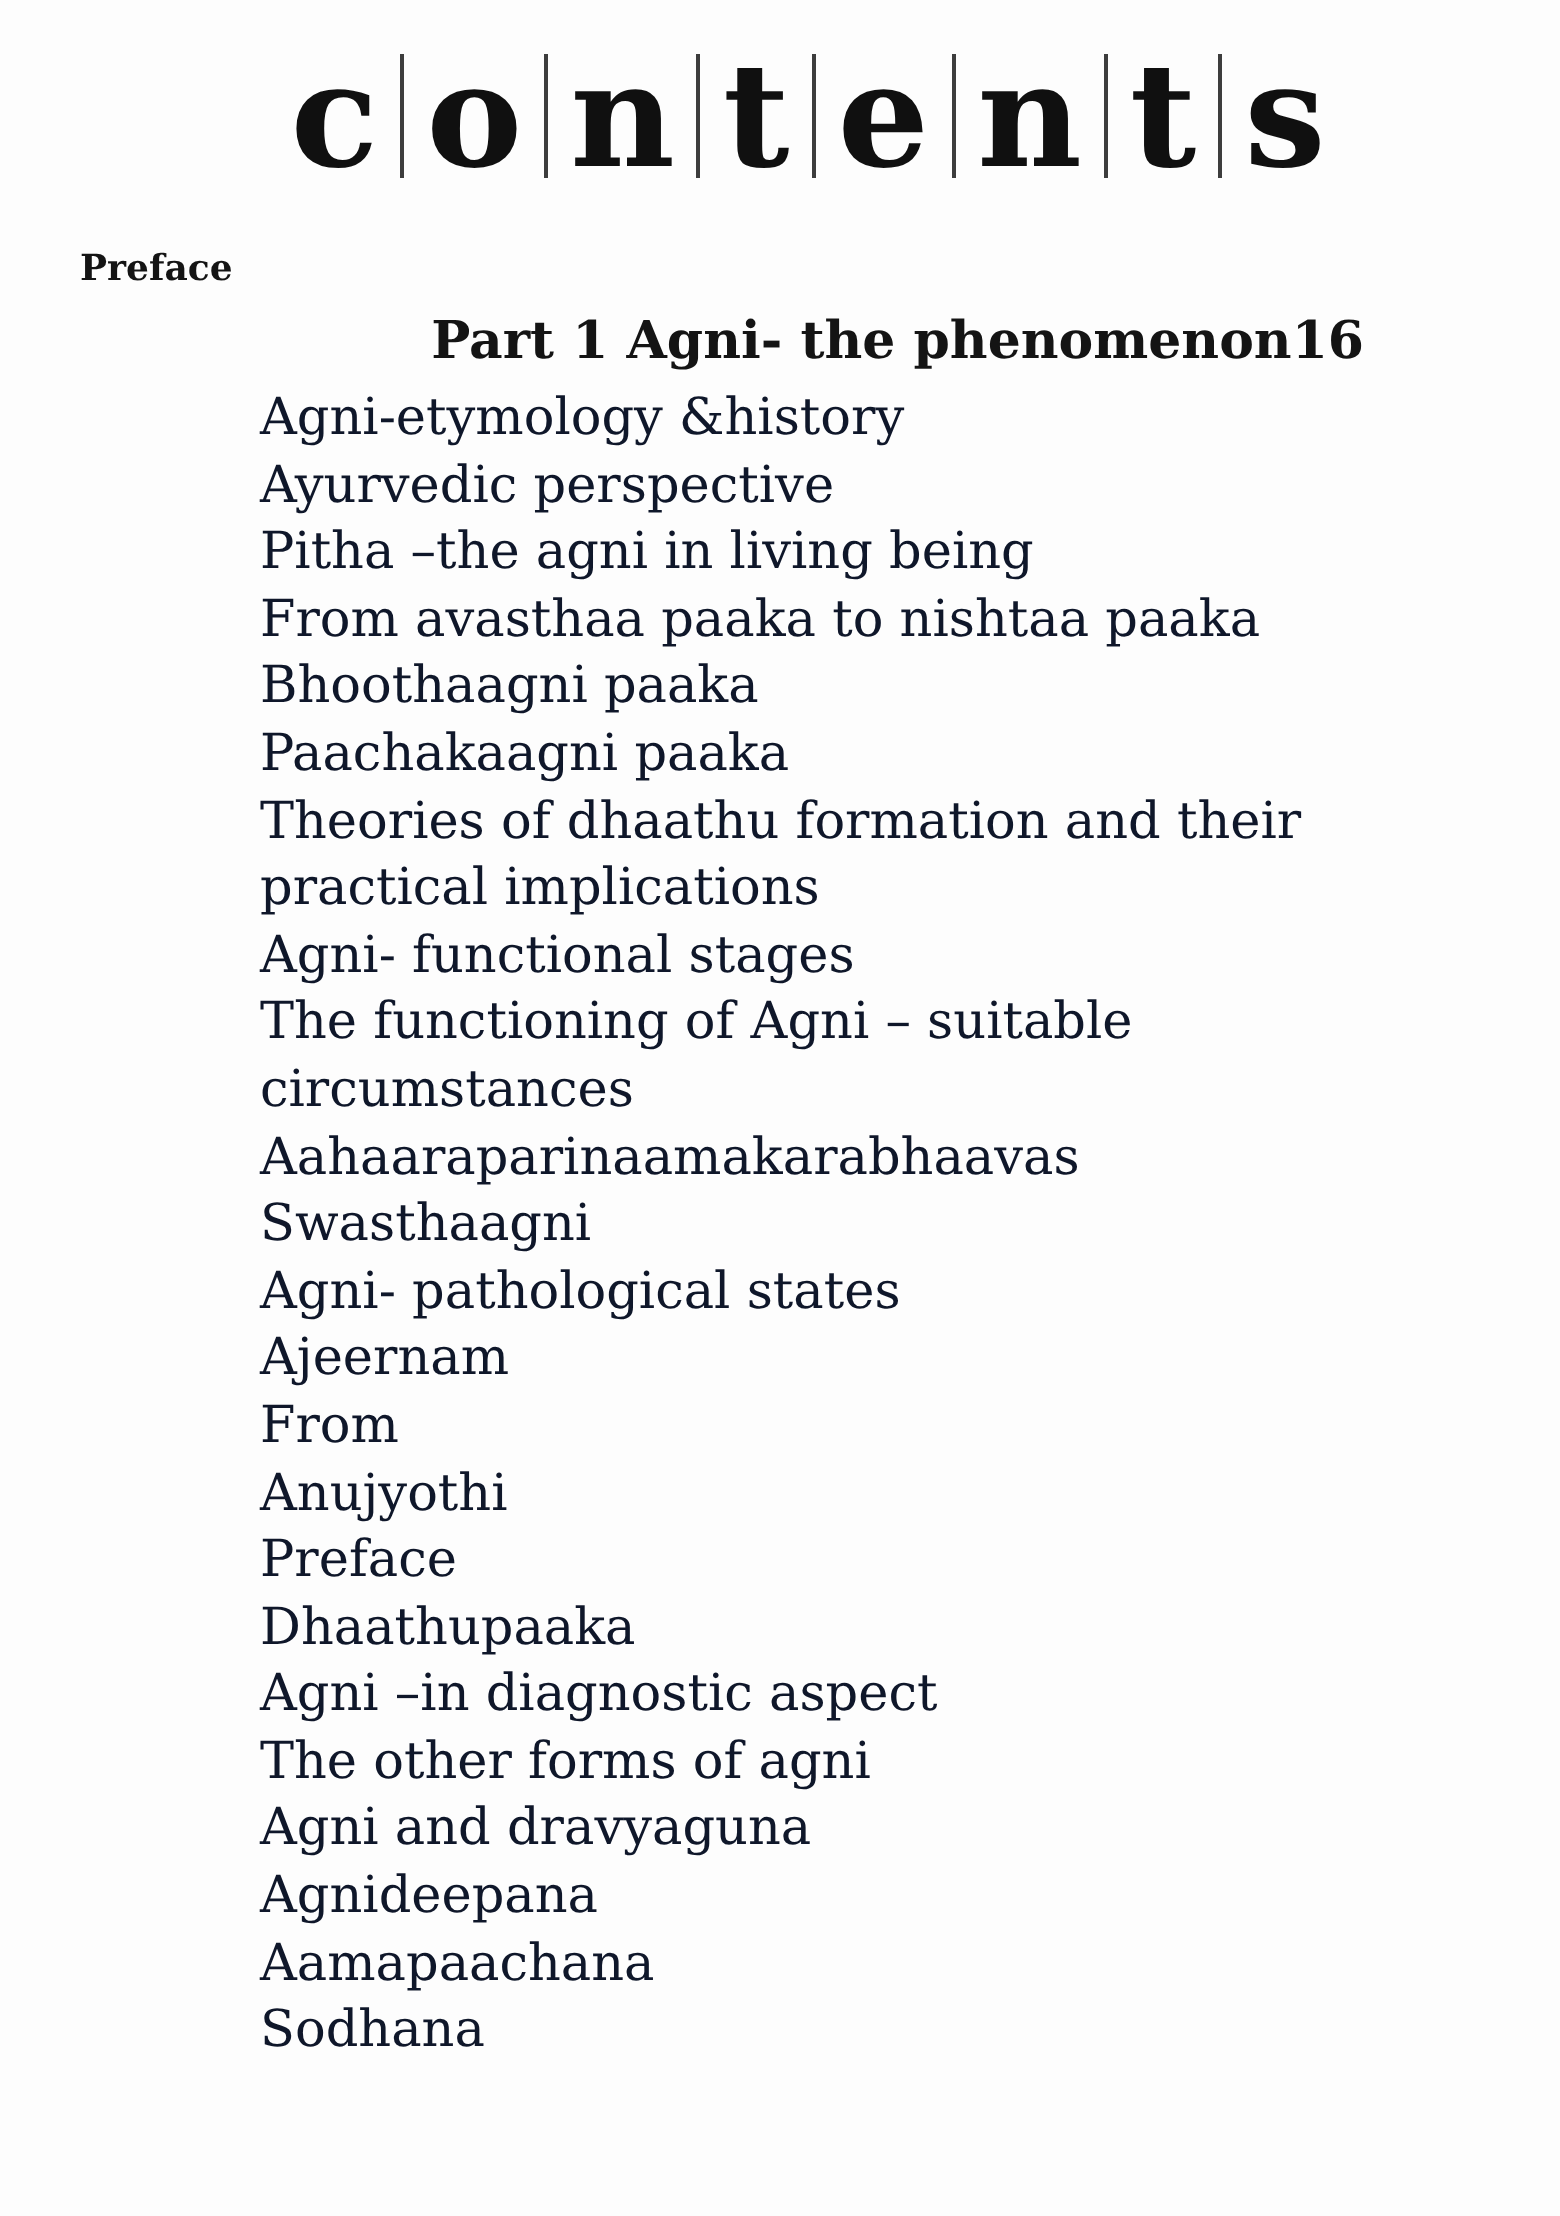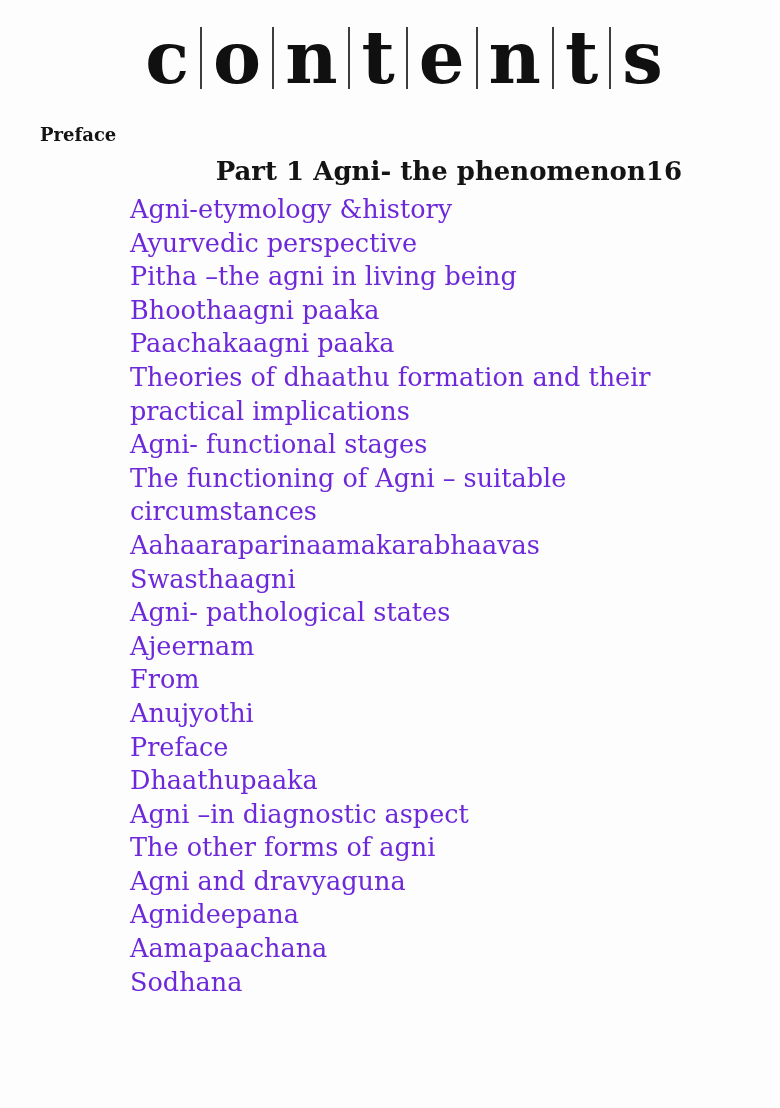--- a/index.html
+++ b/index.html
@@ -56,21 +56,21 @@
     font-size: 26px;
     line-height: 37px;
     color: #141414;
     padding-right: 98px;
   }
   
   .toc-list {
     margin: 3px 0 0 130px;
     font-size: 25.5px;
     line-height: 33.6px;
-    color: #6d28d9;
+    color: #0f172a;
   }
   .toc-line {
     white-space: nowrap;
   }
 </style>
 </head>
 <body>
 
 <div class="title-row">
   <span class="title-letter">c</span>
@@ -95,20 +95,21 @@
   <div class="part-row">
     <span>Part 1 Agni- the phenomenon</span>
     <span>16</span>
   </div>
 </div>
 
 <div class="toc-list">
   <div class="toc-line">Agni-etymology &amp;history</div>
   <div class="toc-line">Ayurvedic perspective</div>
   <div class="toc-line">Pitha –the agni in living being</div>
+  <div class="toc-line">From avasthaa paaka to nishtaa paaka</div>
   <div class="toc-line">Bhoothaagni paaka</div>
   <div class="toc-line">Paachakaagni paaka</div>
   <div class="toc-line">Theories of dhaathu formation and their</div>
   <div class="toc-line">practical implications</div>
   <div class="toc-line">Agni- functional stages</div>
   <div class="toc-line">The functioning of Agni – suitable</div>
   <div class="toc-line">circumstances</div>
   <div class="toc-line">Aahaaraparinaamakarabhaavas</div>
   <div class="toc-line">Swasthaagni</div>
   <div class="toc-line">Agni- pathological states</div>

